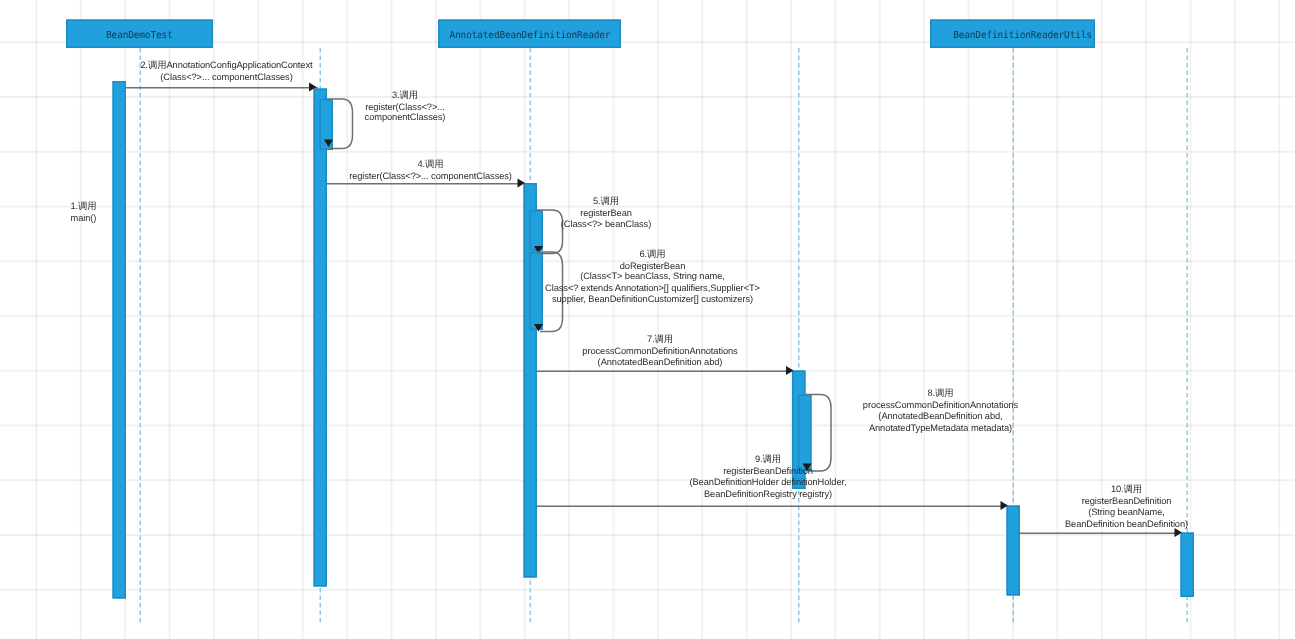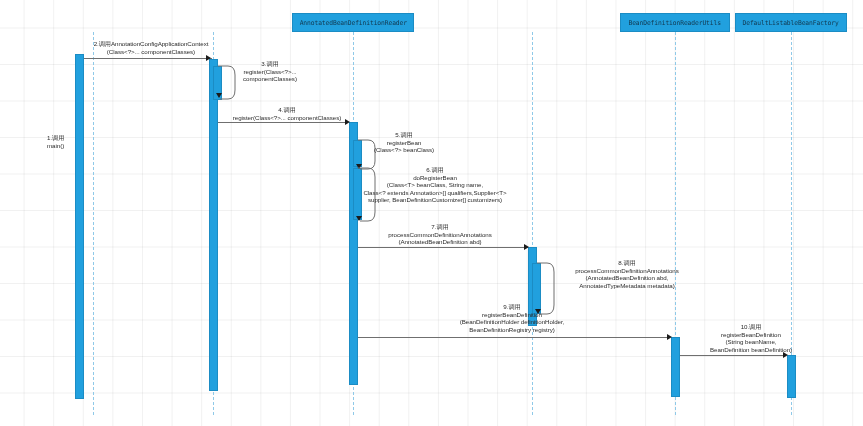--- a/index.html
+++ b/index.html
@@ -98,34 +98,34 @@
     fill: none;
     stroke: #6f6f6f;
     stroke-width: 1;
   }
 </style>
 </head>
 <body>
 
 <div id="canvas">
 
+  <div class="participant" style="left:44px; top:13px; width:98px;">
+    <span class="participant-label">BeanDemoTest</span>
+  </div>
 
 
   <div class="participant" style="left:292px; top:13px; width:122px;align-items:center;">
     <span class="participant-label">AnnotatedBeanDefinitionReader</span>
   </div>
 
 
-  <div class="participant" style="left:620px; top:13px; width:110px;">
+  <div class="participant" style="left:620px; top:13px; width:110px;justify-content:flex-end;">
     <span class="participant-label">BeanDefinitionReaderUtils</span>
   </div>
 
-  <div class="participant" style="left:735px; top:13px; width:112px;">
-    <span class="participant-label">DefaultListableBeanFactory</span>
-  </div>
 
   <div class="lifeline" style="left:93px; top:32px; height:383px;"></div>
   <div class="lifeline" style="left:213px; top:32px; height:383px;"></div>
   <div class="lifeline" style="left:353px; top:32px; height:383px;"></div>
   <div class="lifeline" style="left:532px; top:32px; height:383px;"></div>
   <div class="lifeline" style="left:675px; top:32px; height:383px;"></div>
   <div class="lifeline" style="left:791px; top:32px; height:383px;"></div>
 
   <div class="activation" style="left:75px; top:54px; height:345px;"></div>
   <div class="activation" style="left:209px; top:59px; height:332px;"></div>

